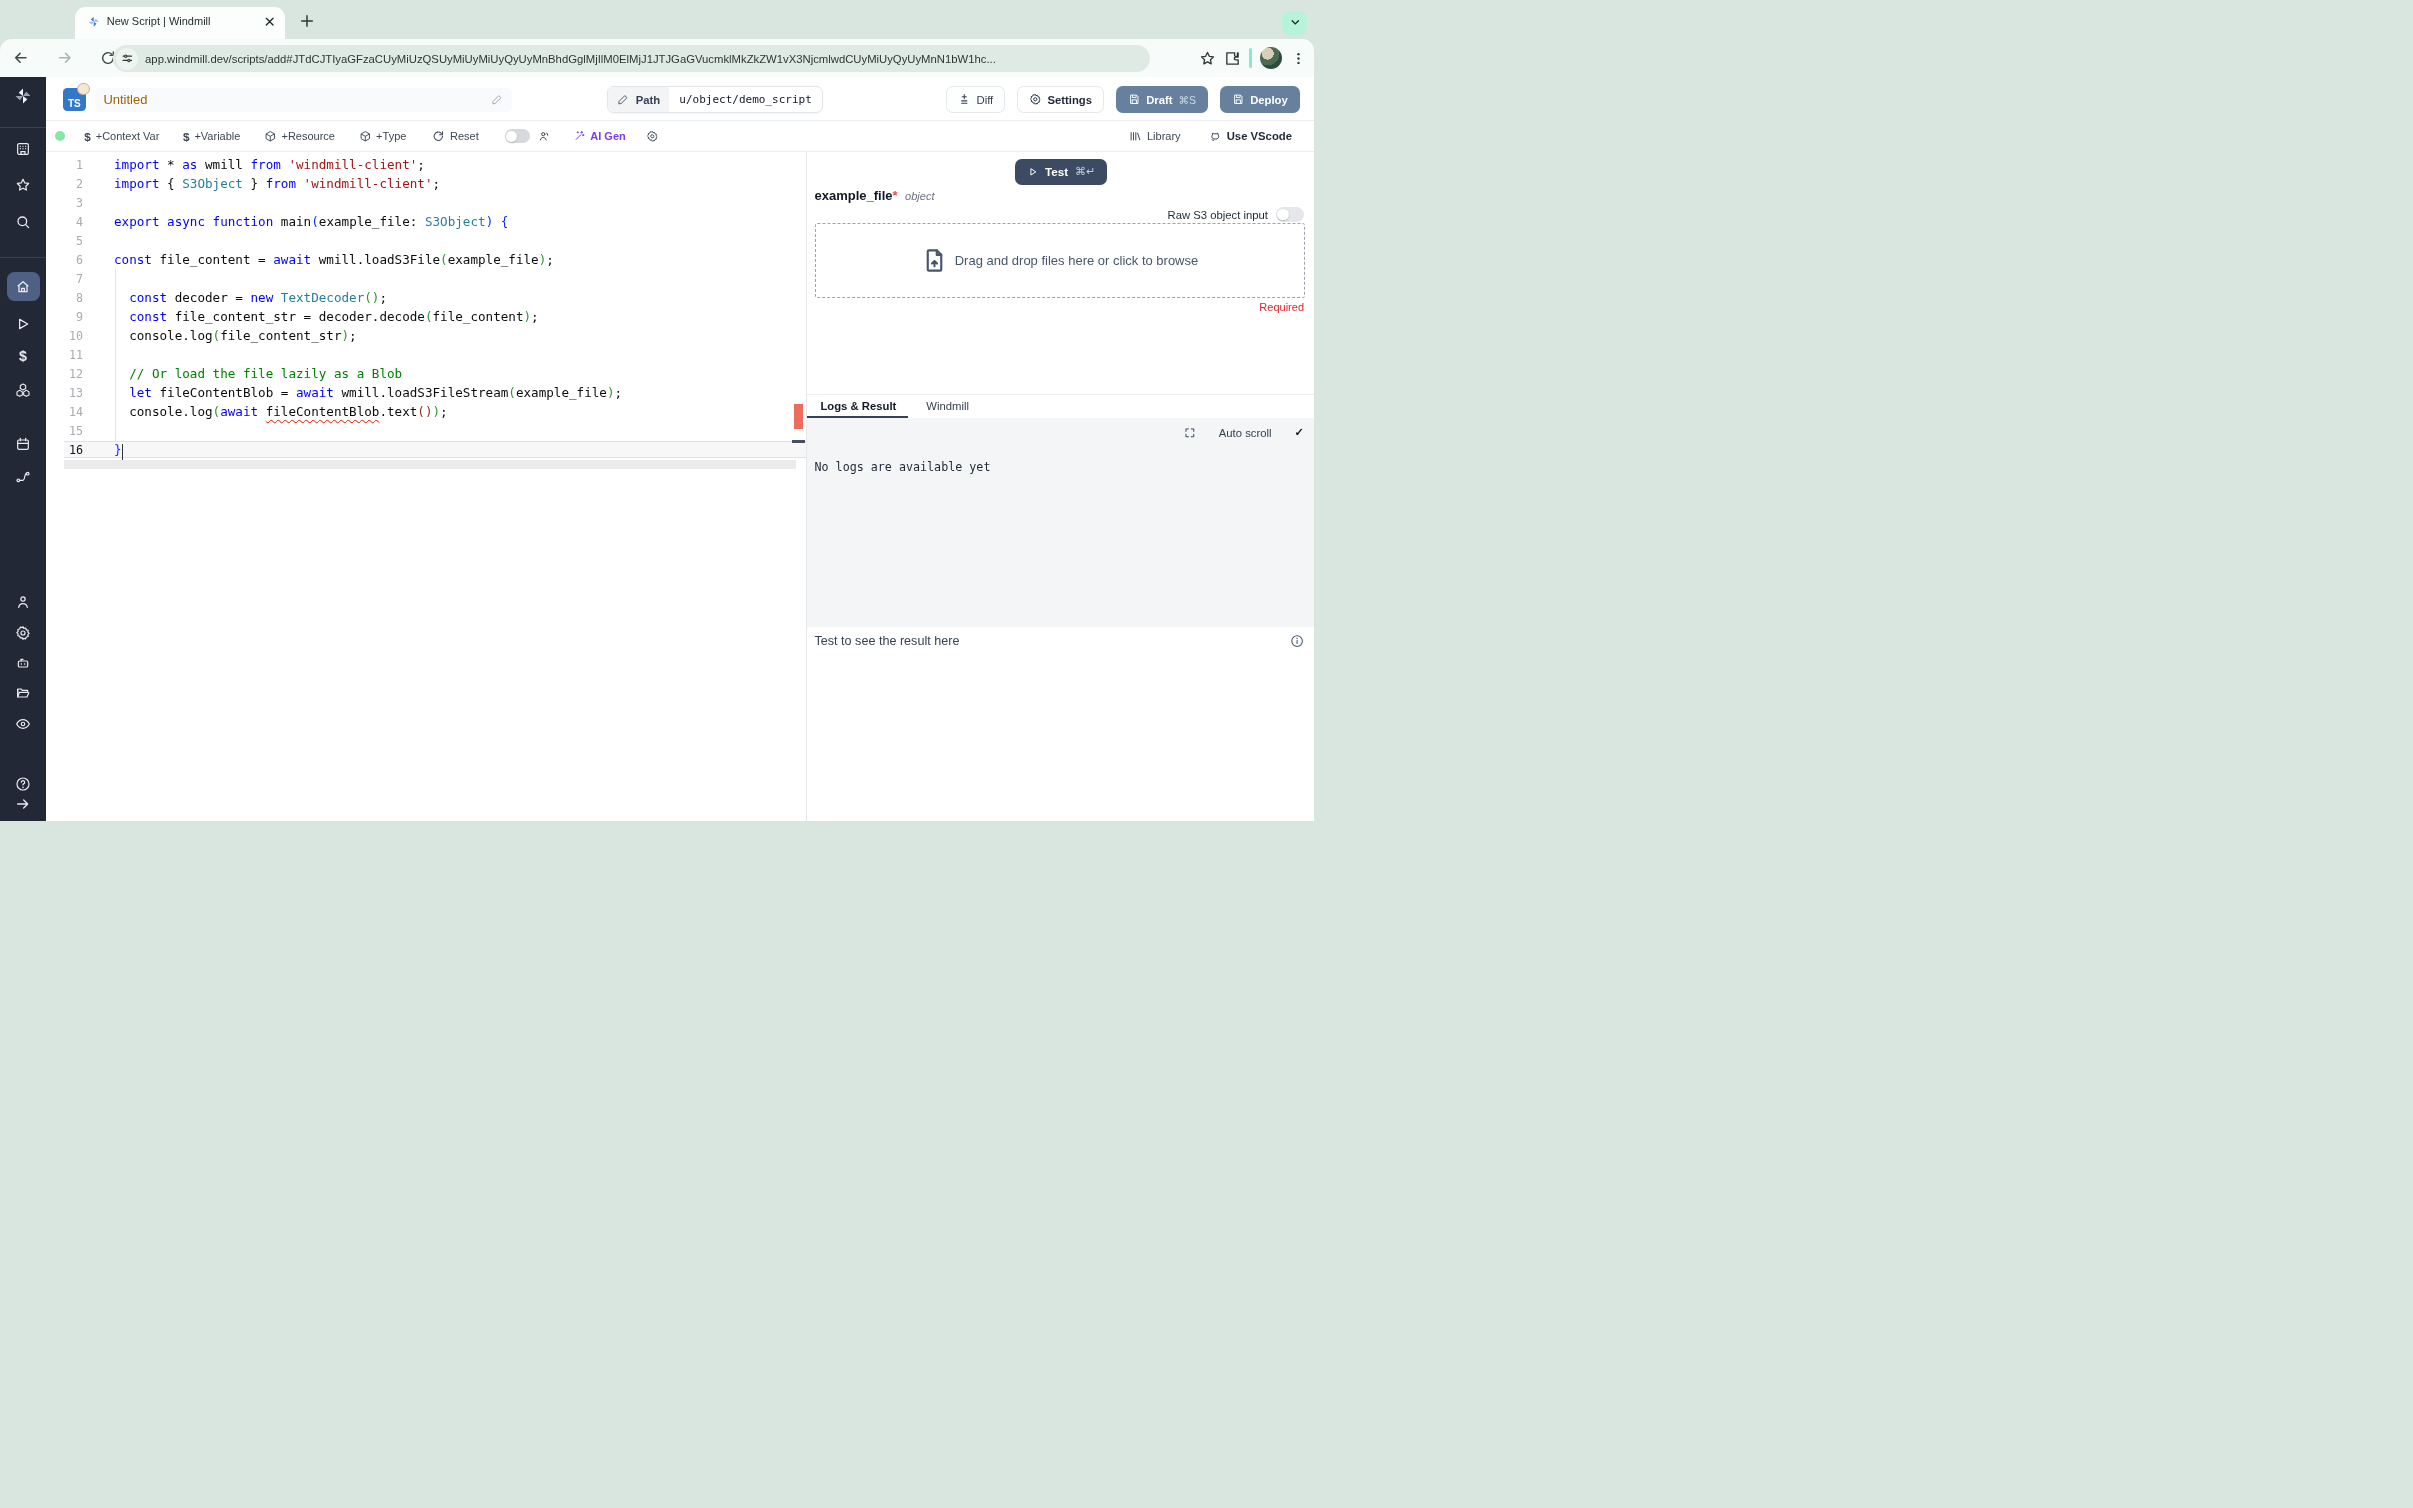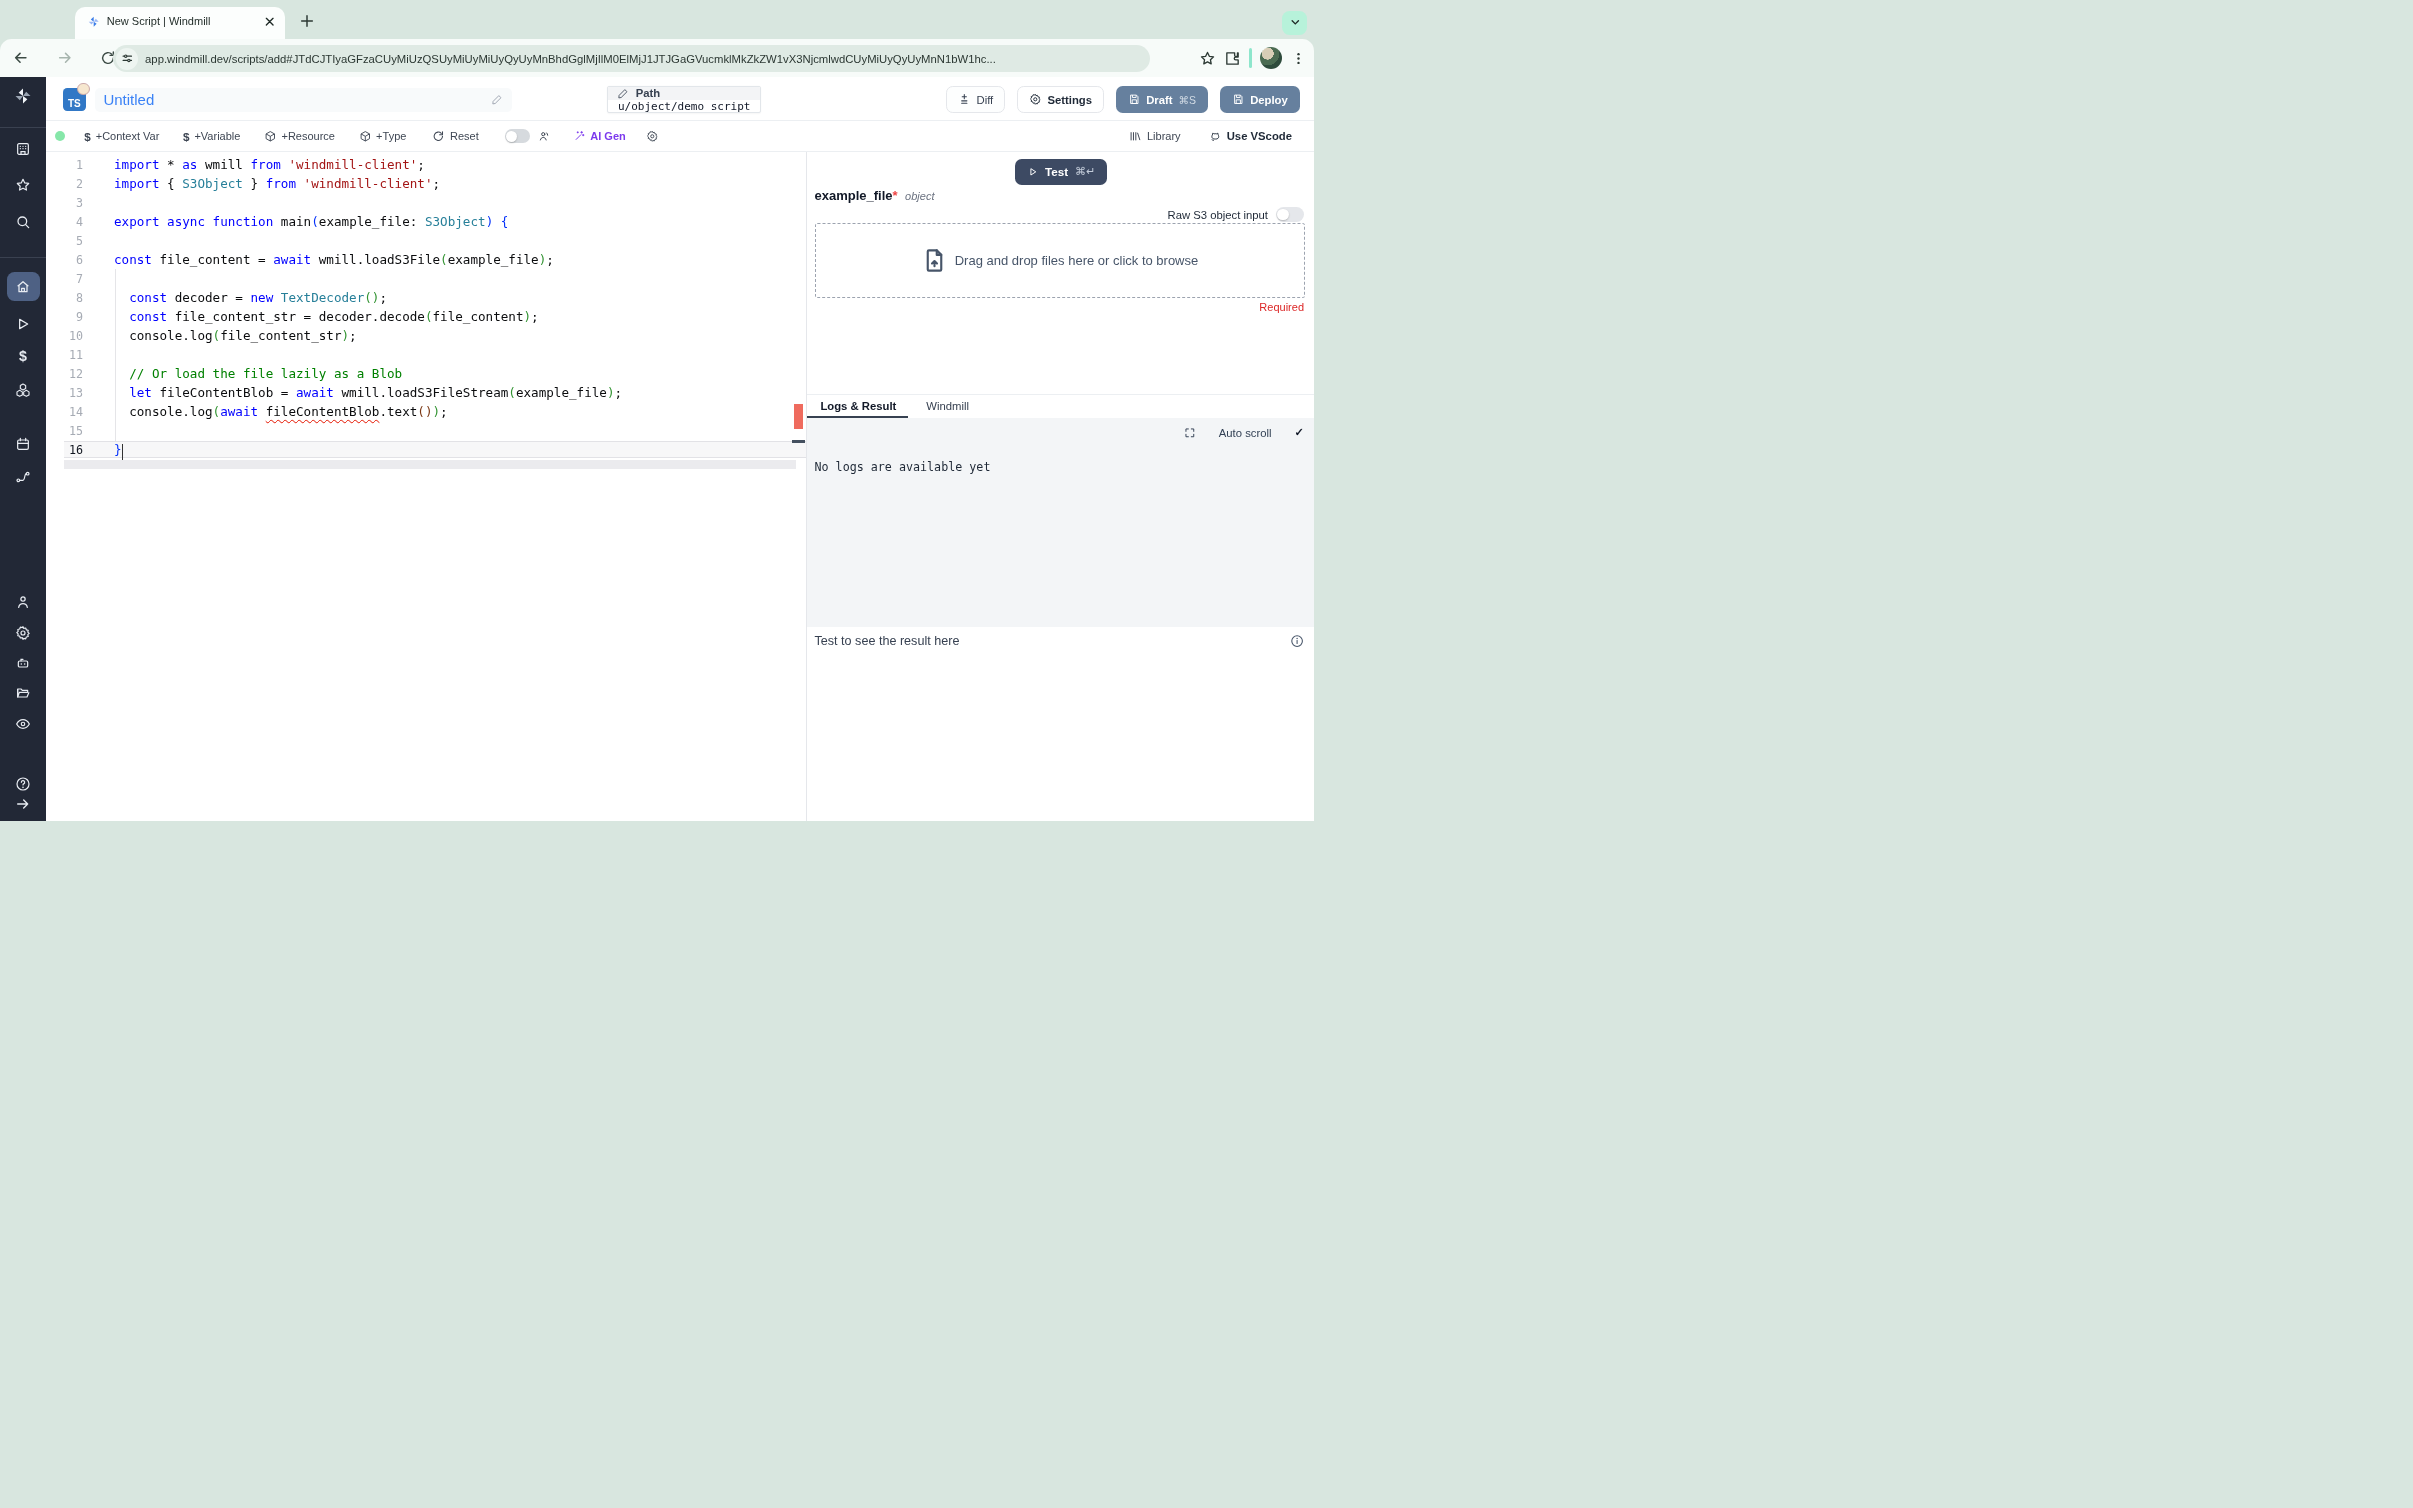--- a/index.html
+++ b/index.html
@@ -52,25 +52,25 @@
   .app-header { position:absolute; top:0; left:0; right:0; height:44px; background:#fff;
                 border-bottom:0.8px solid #eceff2; }
   .ts-badge { position:absolute; left:17px; top:11px; width:22.6px; height:22.6px; background:#3178c6;
               border-radius:4.2px; color:#fff; font-weight:bold; font-size:10px; display:flex;
               align-items:flex-end; justify-content:center; padding-bottom:1.7px; }
   .ts-emoji { position:absolute; left:31px; top:5.9px; width:12.6px; height:12.6px; border-radius:50%;
               background:radial-gradient(circle at 50% 42%, #f6e7cf 0 60%, #e8d2ae 100%);
               border:0.8px solid #caa; }
   .title-input { position:absolute; left:49px; top:11px; width:417px; height:23.5px; background:#f8fafb;
                  border-radius:5px; display:flex; align-items:center; padding:0 8.4px; }
-  .title-input .t { font-size:15px; color:#3b82f6; flex:1; }
+  .title-input .t { font-size:13px; color:#a16207; flex:1; }
   .pencil { width:12.6px; height:12.6px; color:#9ca3af; }
   .path-pill { position:absolute; left:561px; top:9.2px; height:27px; display:flex; align-items:stretch;
-               border:0.8px solid #e2e6ea; border-radius:2px; overflow:hidden; background:#fff;
-               box-shadow:0 0.8px 1.7px rgba(0,0,0,.04);flex-direction:column; }
+               border:0.8px solid #e2e6ea; border-radius:7px; overflow:hidden; background:#fff;
+               box-shadow:0 0.8px 1.7px rgba(0,0,0,.04); }
   .path-left { background:#f3f4f6; display:flex; align-items:center; gap:5.9px; padding:0 9.2px;
                font-size:11.3px; font-weight:bold; color:#374151; }
   .path-right { display:flex; align-items:center; padding:0 10px; font-family:"DejaVu Sans Mono",monospace;
                 font-size:11px; color:#111827; }
   .hdr-btns { position:absolute; right:14.2px; top:9.2px; height:27px; display:flex; gap:11.7px; }
   .btn { height:27px; border-radius:6.7px; display:flex; align-items:center; gap:5.9px; padding:0 11px;
          font-size:11.3px; cursor:pointer; border:0.8px solid transparent; }
   .btn svg { width:12.6px; height:12.6px; }
   .btn-light { background:#fdfefe; border-color:#e5e7eb; color:#374151; }
   .btn-white { background:#fff; border-color:#e5e7eb; color:#1f2937; font-weight:bold; }

